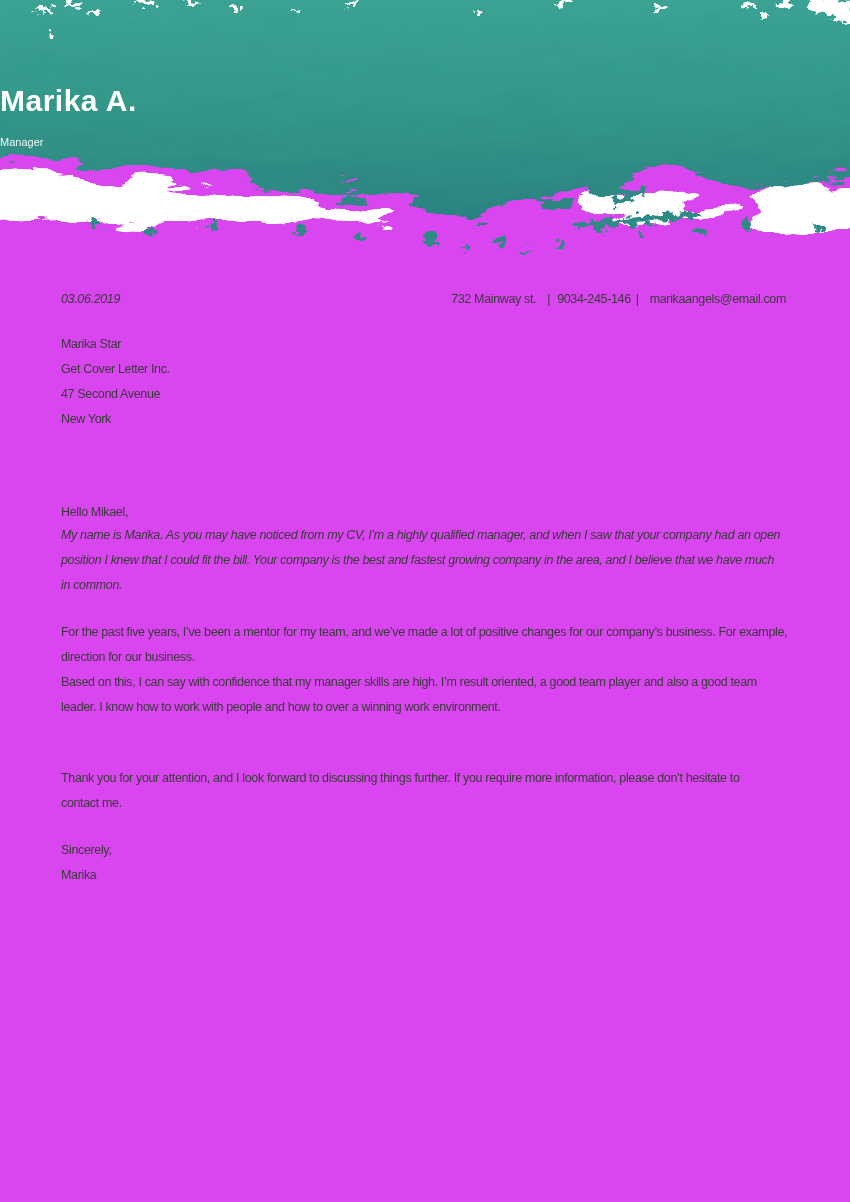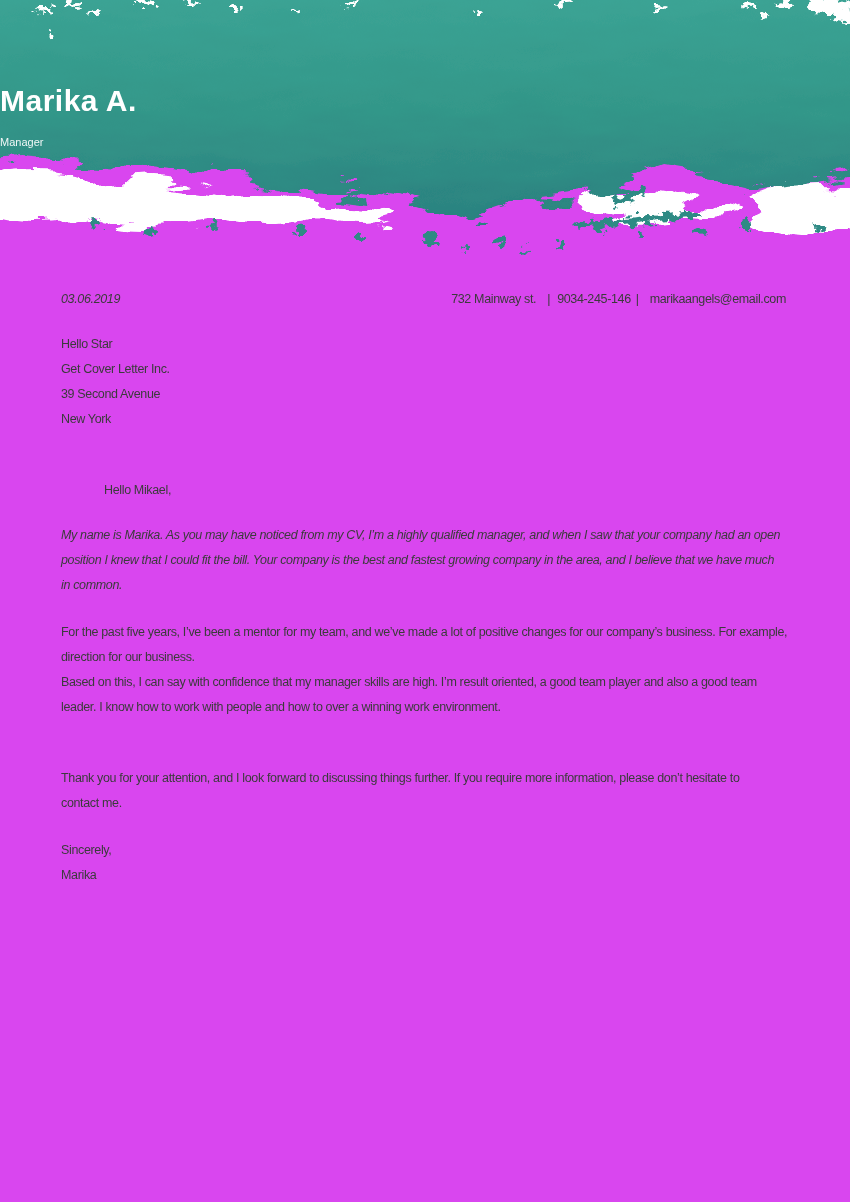--- a/index.html
+++ b/index.html
@@ -56,21 +56,21 @@
     display:flex;
     justify-content:space-between;
     align-items:flex-start;
   }
   .date { font-style:italic; }
   .contact { white-space:nowrap; }
   .sep1 { display:inline-block; margin:0 7px 0 11px; }
   .sep2 { display:inline-block; margin:0 11px 0 5px; }
 
   .recipient  { top:332px; }
-  .greeting   { top:478px;margin-left:43px; }
+  .greeting   { top:500px; }
   .para-1     { top:523px;font-style:italic; }
   .para-2     { top:620px; }  
   .para-4     { top:766px; }
   .closing    { top:838px; }
 </style>
 </head>
 <body>
 
 <div class="page">
 
@@ -159,23 +159,23 @@
   <div class="letter">
 
     <div class="block meta-row">
       <span class="date">03.06.2019</span>
       <span class="contact">
         <span>732 Mainway st.</span><span class="sep1">|</span><span>9034-245-146</span><span class="sep2">|</span><span>marikaangels@email.com</span>
       </span>
     </div>
 
     <div class="block recipient">
-        <div class="line">Hello Star</div>
+        <div class="line">Marika Star</div>
         <div class="line">Get Cover Letter Inc.</div>
-        <div class="line">39 Second Avenue</div>
+        <div class="line">47 Second Avenue</div>
         <div class="line">New York</div>
       </div>
 
     <div class="block greeting">Hello Mikael,</div>
 
     <div class="block para-1">
         <div class="line">My name is Marika. As you may have noticed from my CV, I’m a highly qualified manager, and when I saw that your company had an open</div>
         <div class="line">position I knew that I could fit the bill. Your company is the best and fastest growing company in the area, and I believe that we have much</div>
         <div class="line">in common.</div>
       </div>

